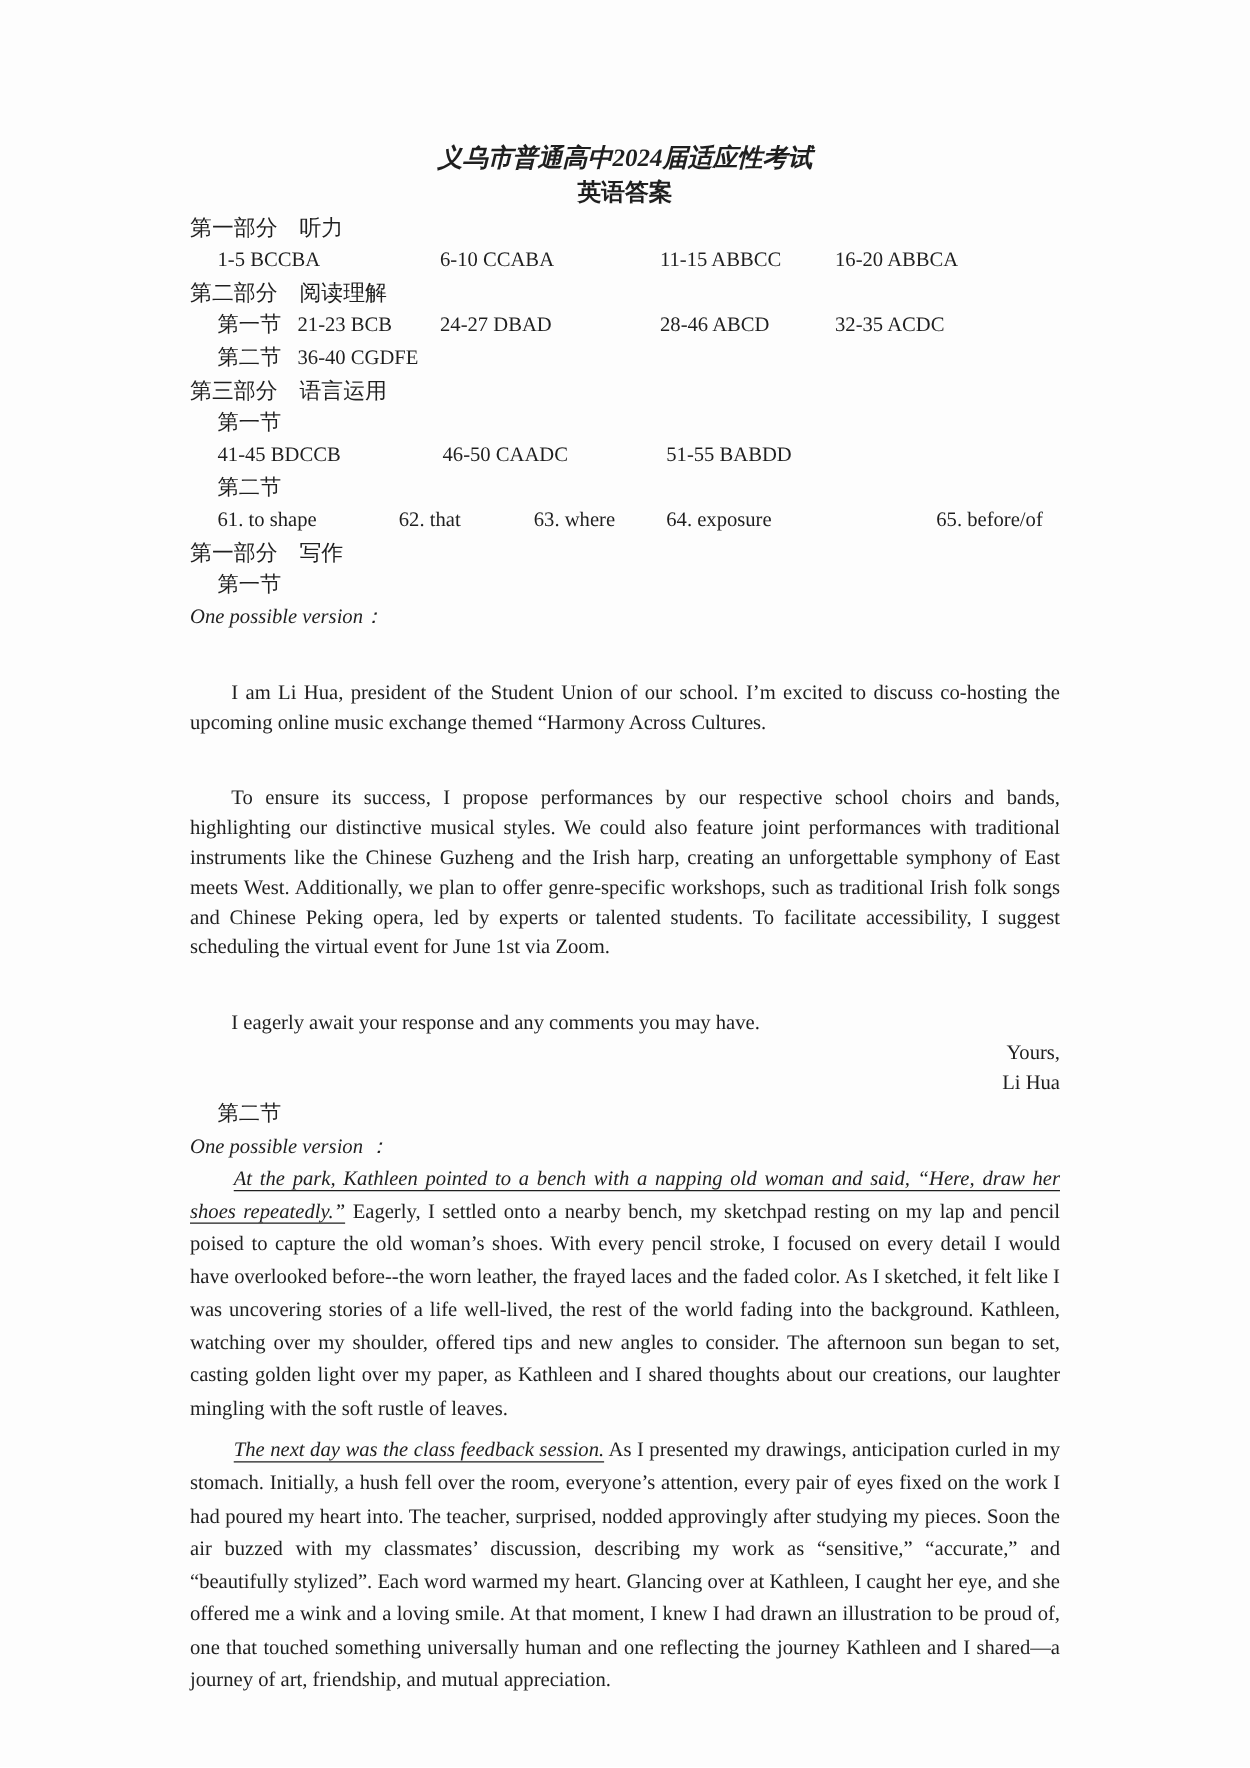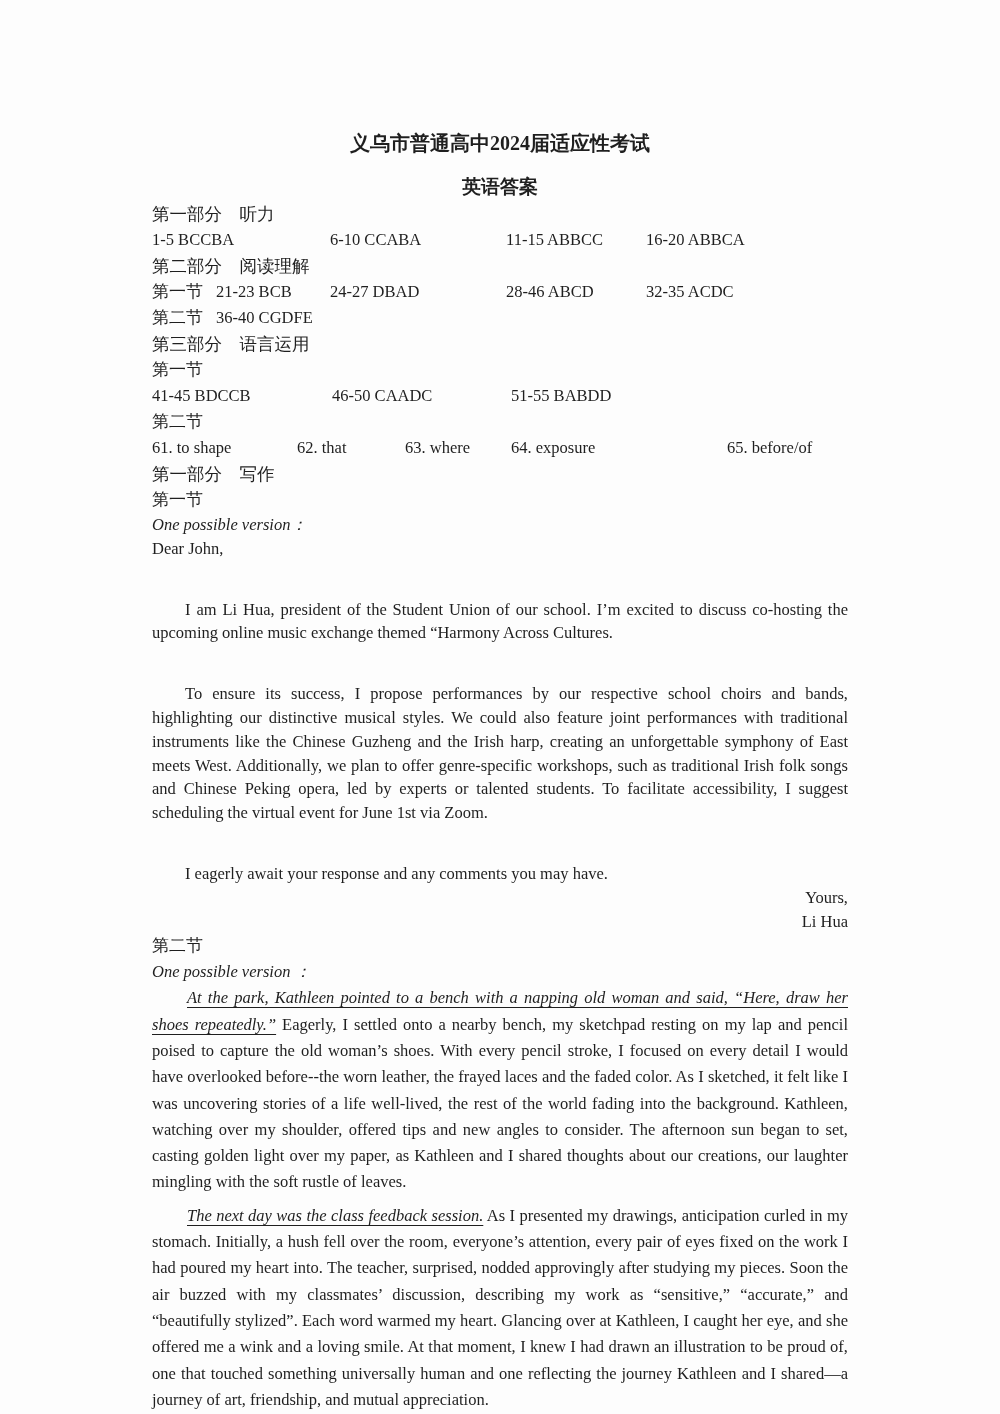--- a/index.html
+++ b/index.html
@@ -12,25 +12,26 @@
     width: 1000px;
     height: 1414px;
     box-sizing: border-box;
     padding: 114px 152px 0 152px;
     background: #fdfdfd;
     color: #1f1f1f;
     font-family: "Liberation Serif", "DejaVu Serif", serif;
     overflow: hidden;
   }
   .doc-title {
-    margin: 16px;
+    margin: 0;
     text-align: center;
     font-size: 20px;
     line-height: 27px;
     font-weight: 600;
+    font-style: italic;
   }
   .doc-subtitle {
     margin: 0;
     text-align: center;
     font-size: 19px;
     line-height: 28px;
     font-weight: 600;
   }
   .heading-line {
     font-size: 17.5px;
@@ -41,20 +42,21 @@
   .ans-row {
     position: relative;
     height: 26px;
     font-size: 16.5px;
     line-height: 26px;
   }
   .ans-row > span {
     position: absolute;
     top: 0;
     white-space: nowrap;
+    margin-left: 22px;
   }
   .ans-row .zh { font-size: 17px; }
   .col-0   { left: 0; }
   .col-64  { left: 64px; }
   .col-145 { left: 145px; }
   .col-178 { left: 178px; }
   .col-180 { left: 180px; }
   .col-253 { left: 253px; }
   .col-354 { left: 354px; }
   .col-359 { left: 359px; }
@@ -157,21 +159,20 @@
   </div>
 
   <div class="heading-line">第一部分　写作</div>
 
   <div class="ans-row">
     <span class="col-0 zh">第一节</span>
   </div>
 
   <div class="letter">
     <div class="version-line">One possible version：</div>
-    <div class="salutation">Dear John,</div>
     <p class="body-par">I am Li Hua, president of the Student Union of our school. I’m excited to discuss co-hosting the upcoming online music exchange themed “Harmony Across Cultures.</p>
     <p class="body-par">To ensure its success, I propose performances by our respective school choirs and bands, highlighting our distinctive musical styles. We could also feature joint performances with traditional instruments like the Chinese Guzheng and the Irish harp, creating an unforgettable symphony of East meets West. Additionally, we plan to offer genre-specific workshops, such as traditional Irish folk songs and Chinese Peking opera, led by experts or talented students. To facilitate accessibility, I suggest scheduling the virtual event for June 1st via Zoom.</p>
     <p class="body-par">I eagerly await your response and any comments you may have.</p>
     <div class="sig-line">Yours,</div>
     <div class="sig-line">Li Hua</div>
   </div>
 
   <div class="story">
     <div class="ans-row">
       <span class="col-0 zh">第二节</span>

